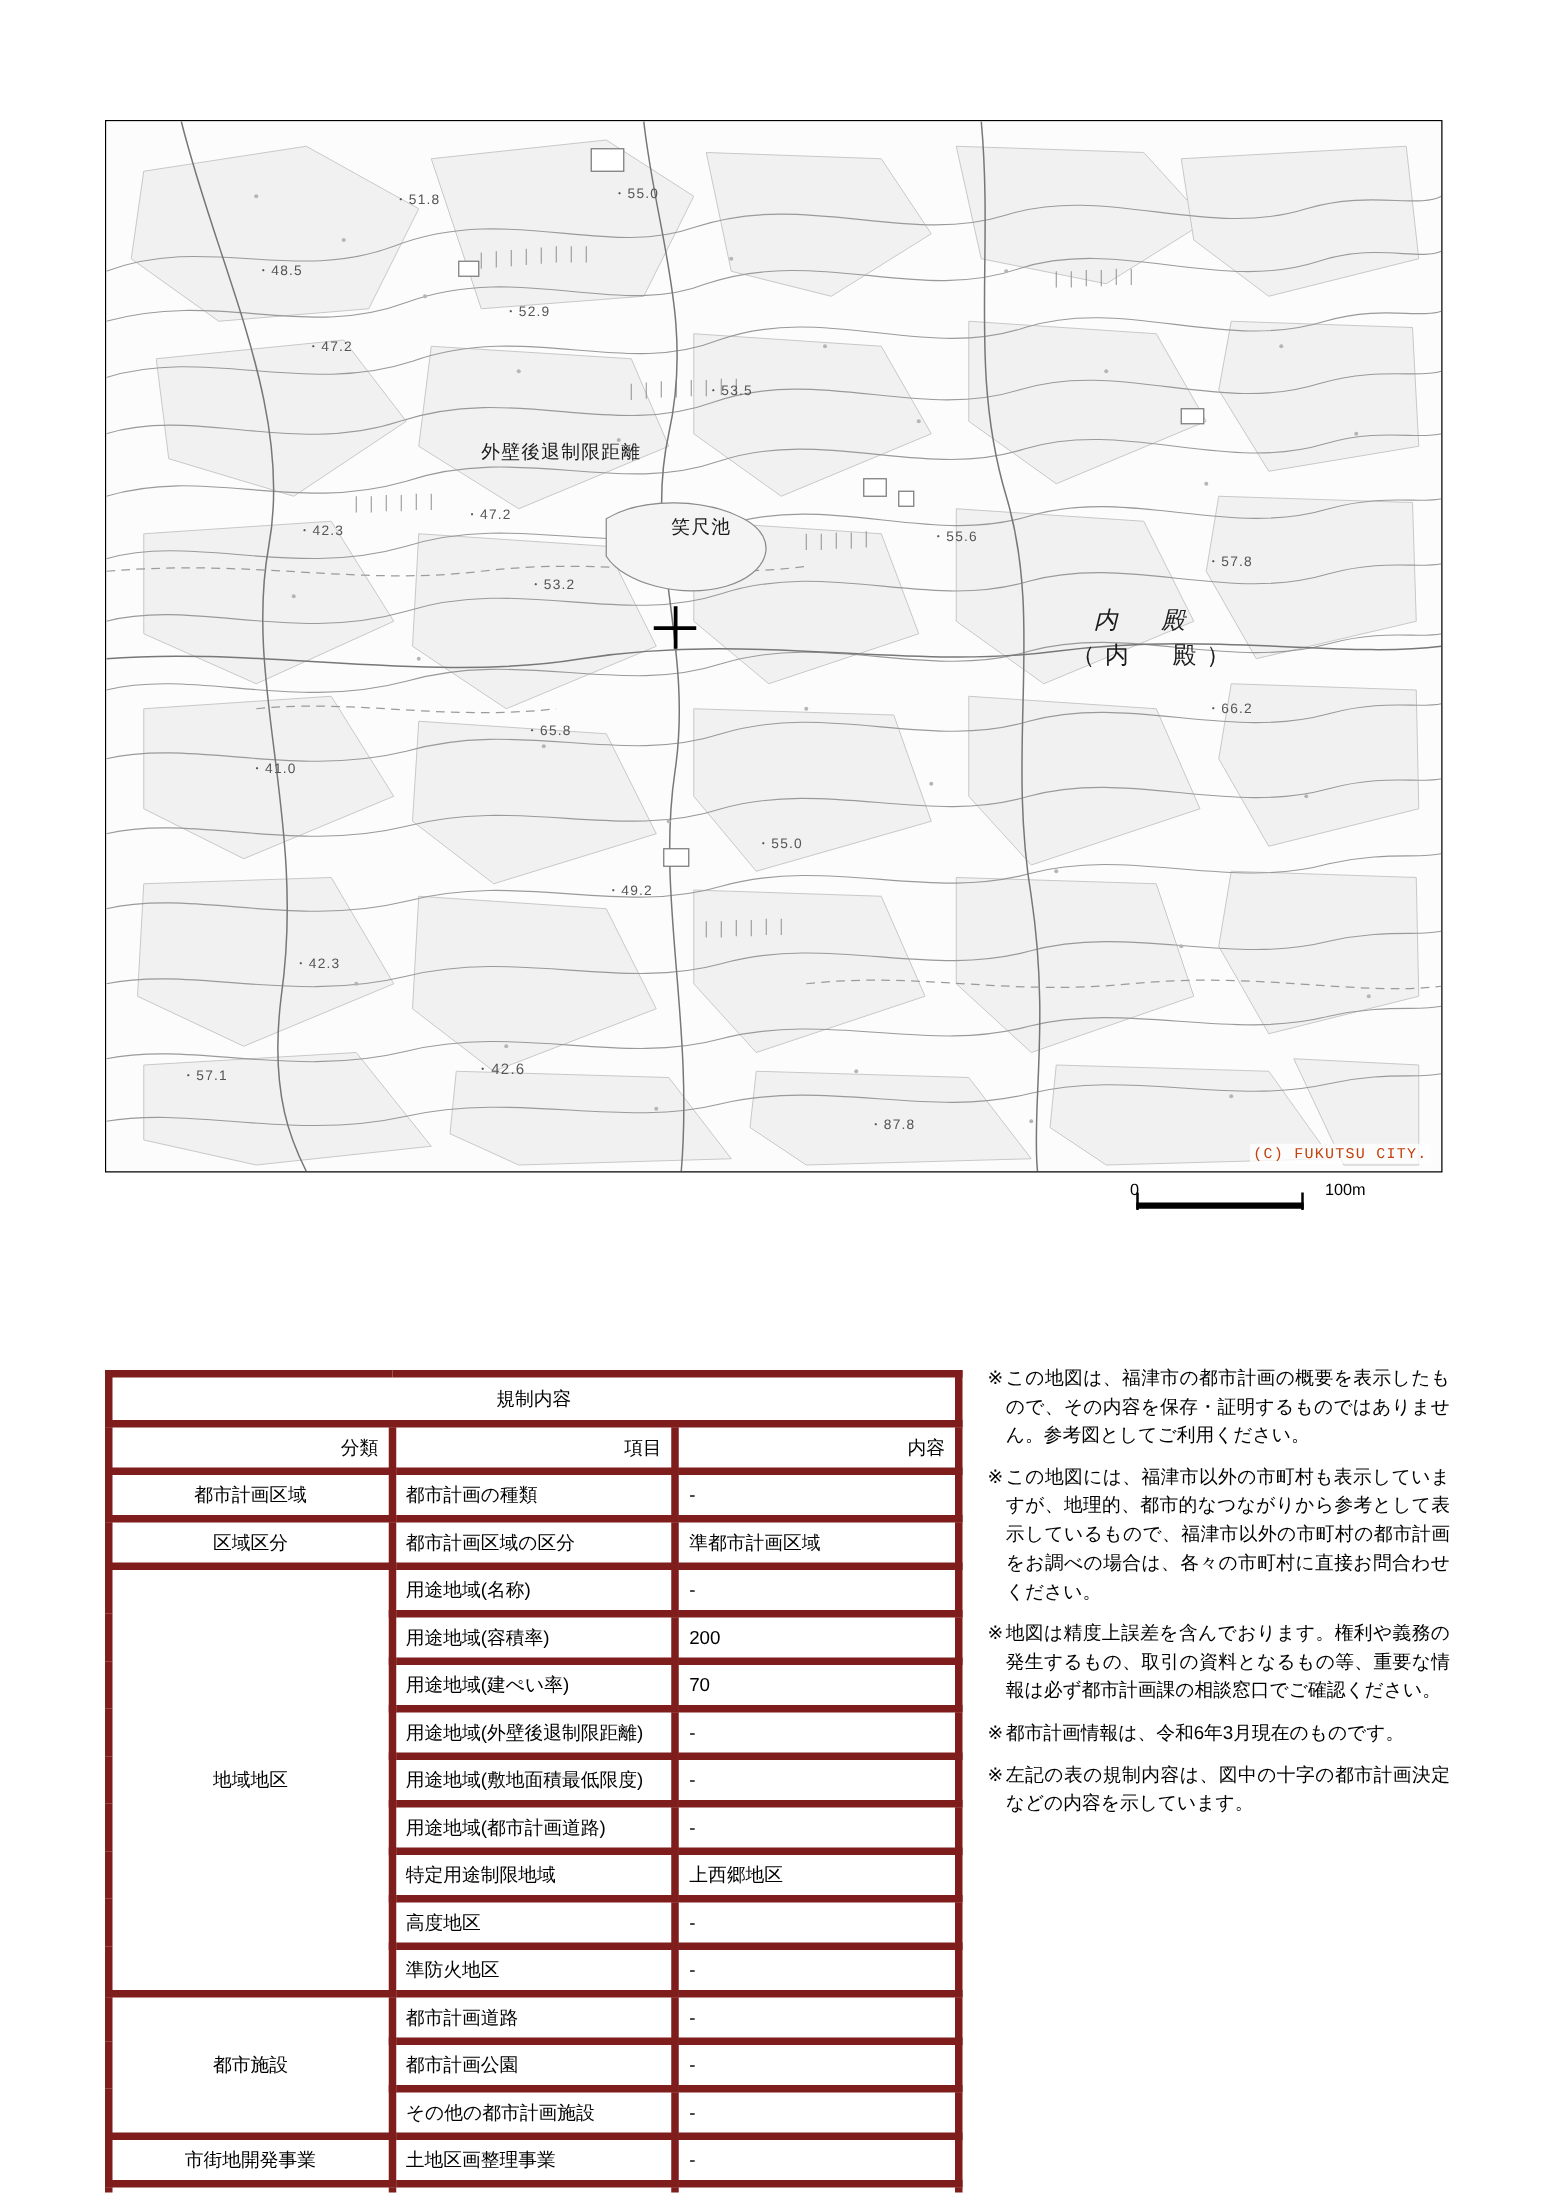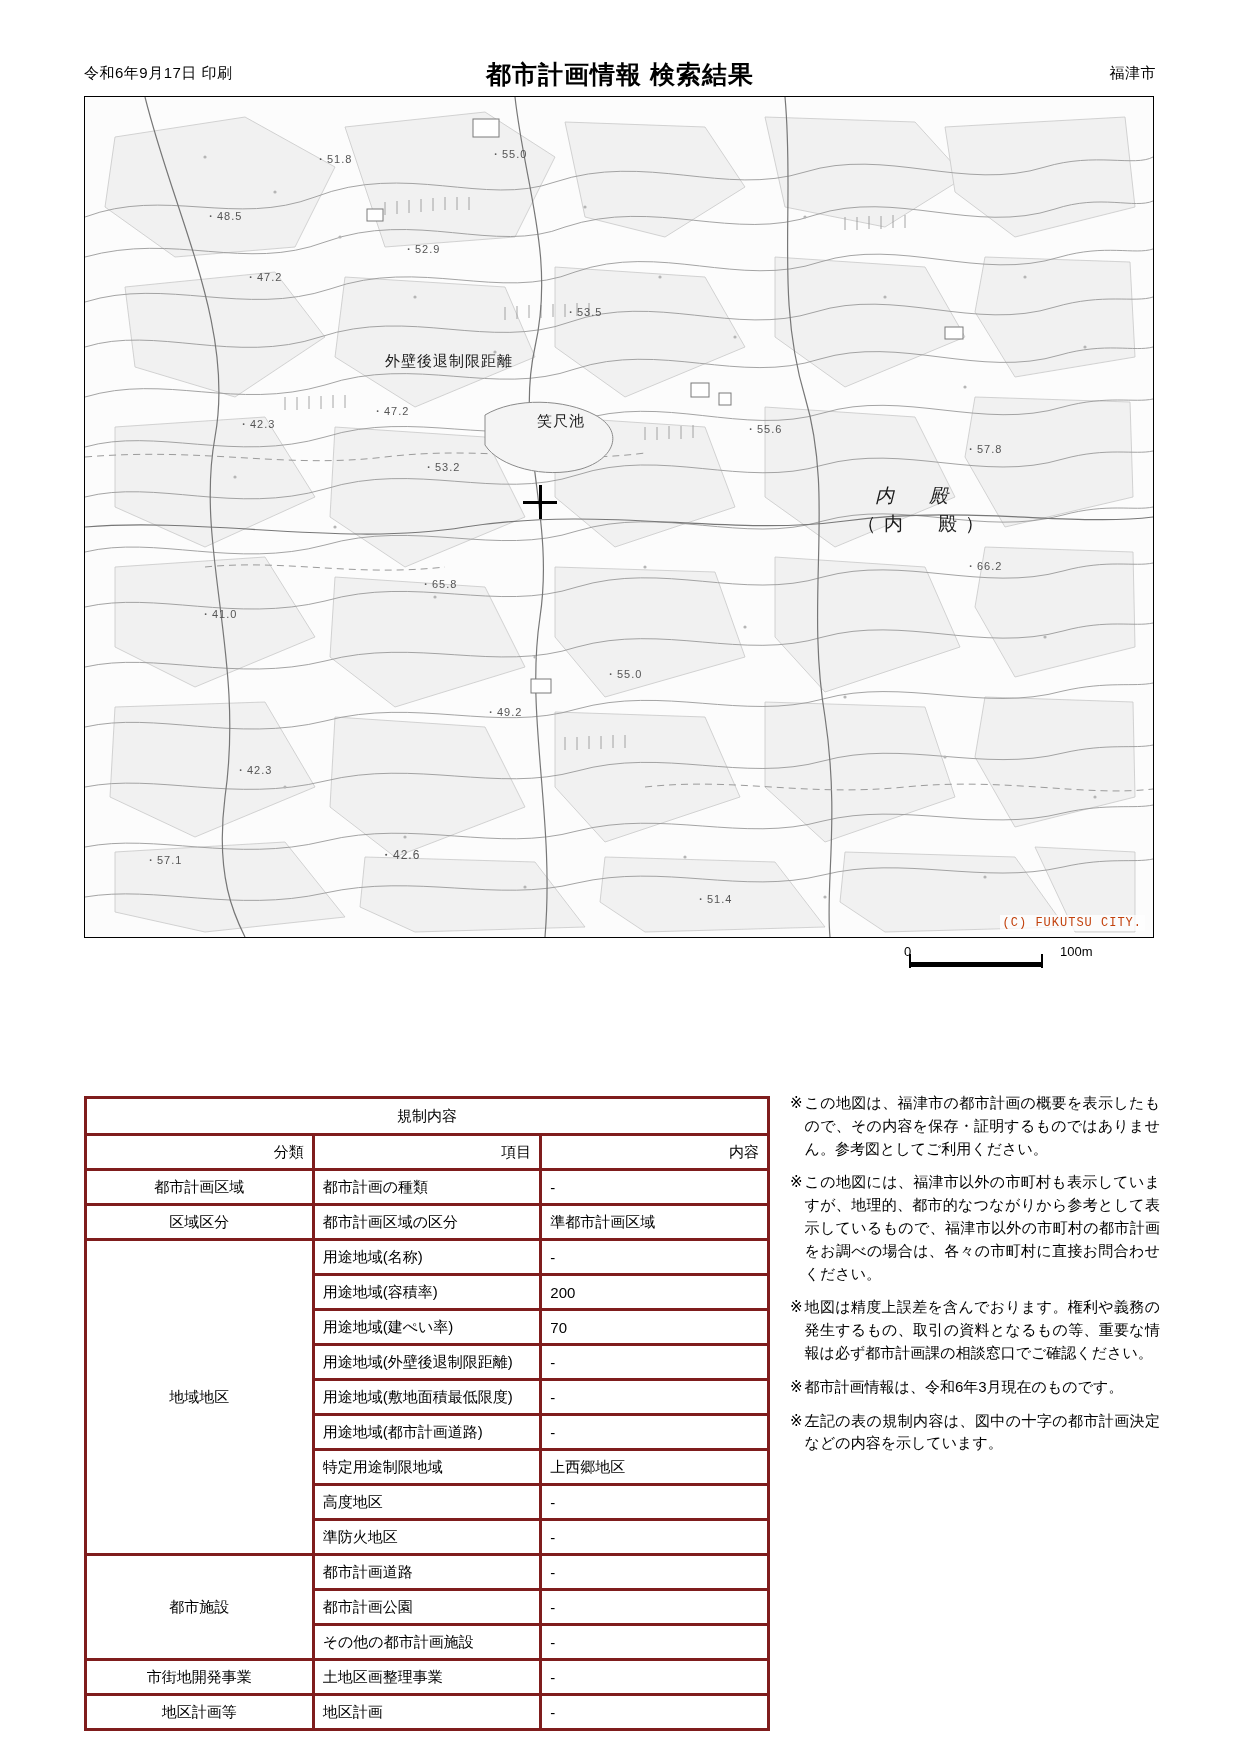--- a/index.html
+++ b/index.html
@@ -154,21 +154,21 @@
     left: 84px;
     top: 1096px;
     width: 686px;
   }
   table.reg {
     border-collapse: collapse;
     width: 686px;
     table-layout: fixed;
   }
   table.reg td, table.reg th {
-    border: 3px solid #7f1d1d;
+    border: 6px solid #7f1d1d;
     font-size: 15px;
     font-weight: normal;
     padding: 6px 8px;
     height: 20px;
     vertical-align: middle;
   }
   table.reg th.title {
     text-align: center;
     font-size: 15px;
     padding: 7px 0;
@@ -213,25 +213,20 @@
     font-size: 15px;
     line-height: 1.52;
     text-align: justify;
   }
 </style>
 </head>
 <body>
 
 <div class="page">
 
-  <div class="header">
-    <div class="header-left">令和6年9月17日 印刷</div>
-    <div class="header-title">都市計画情報 検索結果</div>
-    <div class="header-right">福津市</div>
-  </div>
 
   <div class="map-frame">
     <svg class="map-svg" viewBox="0 0 1068 840" preserveAspectRatio="none">
       <defs>
         <pattern id="hatchGray" width="6" height="6" patternUnits="userSpaceOnUse" patternTransform="rotate(45)">
           <line x1="0" y1="0" x2="0" y2="6" stroke="#cfcfcf" stroke-width="1"></line>
         </pattern>
       </defs>
       <rect x="0" y="0" width="1068" height="840" fill="#fcfcfc"></rect>
 
@@ -415,21 +410,21 @@
     <div class="map-label" style="left:880px;top:345px;font-size:11px;color:#555">・57.8</div>
     <div class="map-label" style="left:338px;top:363px;font-size:11px;color:#555">・53.2</div>
     <div class="map-label" style="left:335px;top:480px;font-size:11px;color:#555">・65.8</div>
     <div class="map-label" style="left:115px;top:510px;font-size:11px;color:#555">・41.0</div>
     <div class="map-label" style="left:520px;top:570px;font-size:11px;color:#555">・55.0</div>
     <div class="map-label" style="left:400px;top:608px;font-size:11px;color:#555">・49.2</div>
     <div class="map-label" style="left:880px;top:462px;font-size:11px;color:#555">・66.2</div>
     <div class="map-label" style="left:150px;top:666px;font-size:11px;color:#555">・42.3</div>
     <div class="map-label" style="left:60px;top:756px;font-size:11px;color:#555">・57.1</div>
     <div class="map-label" style="left:295px;top:750px;font-size:12px;color:#555">・42.6</div>
-    <div class="map-label" style="left:610px;top:795px;font-size:11px;color:#555">・51.4</div>
+    <div class="map-label" style="left:610px;top:795px;font-size:11px;color:#555">・87.8</div>
 
     <div class="map-crosshair" style="left:438px; top:388px;"></div>
     <div class="map-credit">(C) FUKUTSU CITY.</div>
   </div>
 
   <div class="scalebar">
     <div class="lbl-0">0</div>
     <div class="lbl-100">100m</div>
     <div class="tick-l"></div>
     <div class="bar"></div>

